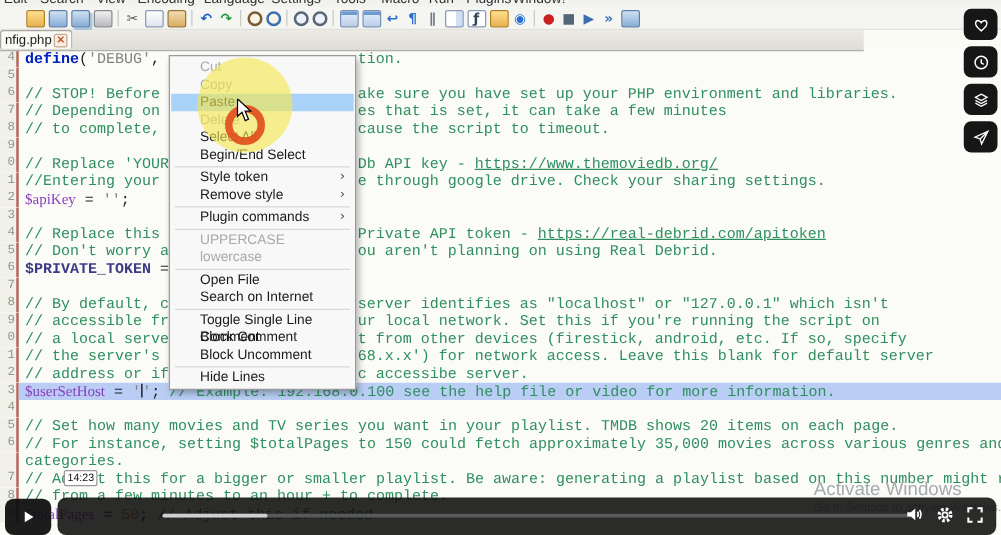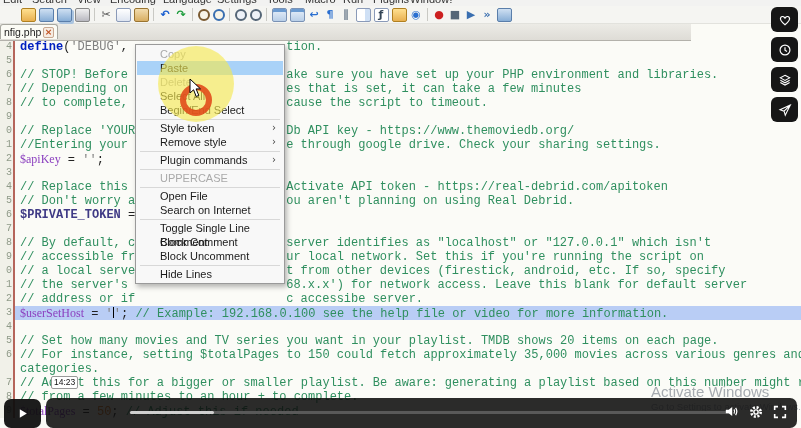--- a/index.html
+++ b/index.html
@@ -36,21 +36,21 @@
   .editor{position:absolute;left:0;top:40px;width:801px;height:388px;background:#fbfbf7;z-index:1;}
   .row{display:flex;height:14px;white-space:pre;font:12px/14px "Liberation Mono",monospace;overflow:hidden;}
   .gut{width:12px;background:#f1f1e9;color:#8f9a88;font-size:10px;text-align:right;padding-right:1px;flex:none;}
   .rl{width:2px;background:#b5655b;flex:none;}
   .code{padding-left:5px;flex:1;}
   .row.sel .code{background:var(--selection);}
   .c-kw{color:var(--keyword);font-weight:bold;}
   .c-str{color:var(--string);}
   .c-op{color:#222222;}
   .c-cmt{color:var(--comment);}
-  .c-url{color:var(--comment);}
+  .c-url{color:var(--comment);text-decoration:underline;}
   .c-var{color:var(--variable);font-family:Liberation Serif, serif;}
   .c-vard{color:var(--variable_dark);font-weight:bold;}
   .c-num{color:var(--number);}
   .c-gap{display:inline-block;width:151px;}
   .c-caret{display:inline-block;width:1px;height:11px;background:#000;vertical-align:-1px;}
   
   .cmenu{position:absolute;left:135px;top:44px;width:150px;background:#f8f8f8;border:1px solid #9a9a9a;
          box-shadow:2px 3px 5px rgba(0,0,0,.28);padding:2px 1px;z-index:10;box-sizing:border-box;}
   .mi{height:14px;font:11px/14px "Liberation Sans",sans-serif;padding-left:23px;color:#1a1a1a;position:relative;}
   .mi.dis{color:#a9a9a9;}
@@ -147,52 +147,54 @@
       <div class="row"><span class="gut">4</span><span class="rl"></span><span class="code"><span class="c-kw">define</span><span class="c-op">(</span><span class="c-str">'DEBUG'</span><span class="c-op">, </span><span class="c-gap"></span><span class="c-cmt">tion.</span></span></div>
       <div class="row"><span class="gut">5</span><span class="rl"></span><span class="code"></span></div>
       <div class="row"><span class="gut">6</span><span class="rl"></span><span class="code"><span class="c-cmt">// STOP! Before </span><span class="c-gap"></span><span class="c-cmt">ake sure you have set up your PHP environment and libraries.</span></span></div>
       <div class="row"><span class="gut">7</span><span class="rl"></span><span class="code"><span class="c-cmt">// Depending on </span><span class="c-gap"></span><span class="c-cmt">es that is set, it can take a few minutes</span></span></div>
       <div class="row"><span class="gut">8</span><span class="rl"></span><span class="code"><span class="c-cmt">// to complete, </span><span class="c-gap"></span><span class="c-cmt">cause the script to timeout.</span></span></div>
       <div class="row"><span class="gut">9</span><span class="rl"></span><span class="code"></span></div>
       <div class="row"><span class="gut">0</span><span class="rl"></span><span class="code"><span class="c-cmt">// Replace 'YOUR</span><span class="c-gap"></span><span class="c-cmt">Db API key - </span><span class="c-url">https://www.themoviedb.org/</span></span></div>
       <div class="row"><span class="gut">1</span><span class="rl"></span><span class="code"><span class="c-cmt">//Entering your </span><span class="c-gap"></span><span class="c-cmt">e through google drive. Check your sharing settings.</span></span></div>
       <div class="row"><span class="gut">2</span><span class="rl"></span><span class="code"><span class="c-var">$apiKey</span><span class="c-op"> = </span><span class="c-str">''</span><span class="c-op">;</span></span></div>
       <div class="row"><span class="gut">3</span><span class="rl"></span><span class="code"></span></div>
-      <div class="row"><span class="gut">4</span><span class="rl"></span><span class="code"><span class="c-cmt">// Replace this </span><span class="c-gap"></span><span class="c-cmt">Activate API token - </span><span class="c-url">https://real-debrid.com/apitoken</span></span></div>
+      <div class="row"><span class="gut">4</span><span class="rl"></span><span class="code"><span class="c-cmt">// Replace this </span><span class="c-gap"></span><span class="c-cmt">Private API token - </span><span class="c-url">https://real-debrid.com/apitoken</span></span></div>
       <div class="row"><span class="gut">5</span><span class="rl"></span><span class="code"><span class="c-cmt">// Don't worry a</span><span class="c-gap"></span><span class="c-cmt">ou aren't planning on using Real Debrid.</span></span></div>
       <div class="row"><span class="gut">6</span><span class="rl"></span><span class="code"><span class="c-vard">$PRIVATE_TOKEN</span><span class="c-op"> =</span></span></div>
       <div class="row"><span class="gut">7</span><span class="rl"></span><span class="code"></span></div>
       <div class="row"><span class="gut">8</span><span class="rl"></span><span class="code"><span class="c-cmt">// By default, c</span><span class="c-gap"></span><span class="c-cmt">server identifies as "localhost" or "127.0.0.1" which isn't</span></span></div>
       <div class="row"><span class="gut">9</span><span class="rl"></span><span class="code"><span class="c-cmt">// accessible fr</span><span class="c-gap"></span><span class="c-cmt">ur local network. Set this if you're running the script on</span></span></div>
       <div class="row"><span class="gut">0</span><span class="rl"></span><span class="code"><span class="c-cmt">// a local serve</span><span class="c-gap"></span><span class="c-cmt">t from other devices (firestick, android, etc. If so, specify</span></span></div>
       <div class="row"><span class="gut">1</span><span class="rl"></span><span class="code"><span class="c-cmt">// the server's </span><span class="c-gap"></span><span class="c-cmt">68.x.x') for network access. Leave this blank for default server</span></span></div>
       <div class="row"><span class="gut">2</span><span class="rl"></span><span class="code"><span class="c-cmt">// address or if</span><span class="c-gap"></span><span class="c-cmt">c accessibe server.</span></span></div>
       <div class="row sel"><span class="gut">3</span><span class="rl"></span><span class="code"><span class="c-var">$userSetHost</span><span class="c-op"> = </span><span class="c-str">'</span><span class="c-caret"></span><span class="c-str">'</span><span class="c-op">; </span><span class="c-cmt">// Example: 192.168.0.100 see the help file or video for more information.</span></span></div>
       <div class="row"><span class="gut">4</span><span class="rl"></span><span class="code"></span></div>
       <div class="row"><span class="gut">5</span><span class="rl"></span><span class="code"><span class="c-cmt">// Set how many movies and TV series you want in your playlist. TMDB shows 20 items on each page.</span></span></div>
       <div class="row"><span class="gut">6</span><span class="rl"></span><span class="code"><span class="c-cmt">// For instance, setting $totalPages to 150 could fetch approximately 35,000 movies across various genres and</span></span></div>
       <div class="row"><span class="gut"></span><span class="rl"></span><span class="code"><span class="c-cmt">categories.</span></span></div>
       <div class="row"><span class="gut">7</span><span class="rl"></span><span class="code"><span class="c-cmt">// Adjust this for a bigger or smaller playlist. Be aware: generating a playlist based on this number might range</span></span></div>
       <div class="row"><span class="gut">8</span><span class="rl"></span><span class="code"><span class="c-cmt">// from a few minutes to an hour + to complete.</span></span></div>
       <div class="row"><span class="gut">9</span><span class="rl"></span><span class="code"><span class="c-var">$totalPages</span><span class="c-op"> = </span><span class="c-num">50</span><span class="c-op">; </span><span class="c-cmt">// Adjust this if needed</span></span></div>
     </div>
 
   <div class="cmenu">
+      <div class="mi dis">Cut</div>
       <div class="mi dis">Copy</div>
       <div class="mi hl">Paste</div>
       <div class="mi dis">Delete</div>
       <div class="mi">Select All</div>
       <div class="mi">Begin/End Select</div>
       <div class="msep"></div>
       <div class="mi">Style token<span class="arr">›</span></div>
       <div class="mi">Remove style<span class="arr">›</span></div>
       <div class="msep"></div>
       <div class="mi">Plugin commands<span class="arr">›</span></div>
       <div class="msep"></div>
       <div class="mi dis">UPPERCASE</div>
+      <div class="mi dis">lowercase</div>
       <div class="msep"></div>
       <div class="mi">Open File</div>
       <div class="mi">Search on Internet</div>
       <div class="msep"></div>
       <div class="mi">Toggle Single Line Comment</div>
       <div class="mi">Block Comment</div>
       <div class="mi">Block Uncomment</div>
       <div class="msep"></div>
       <div class="mi">Hide Lines</div>
     </div>

